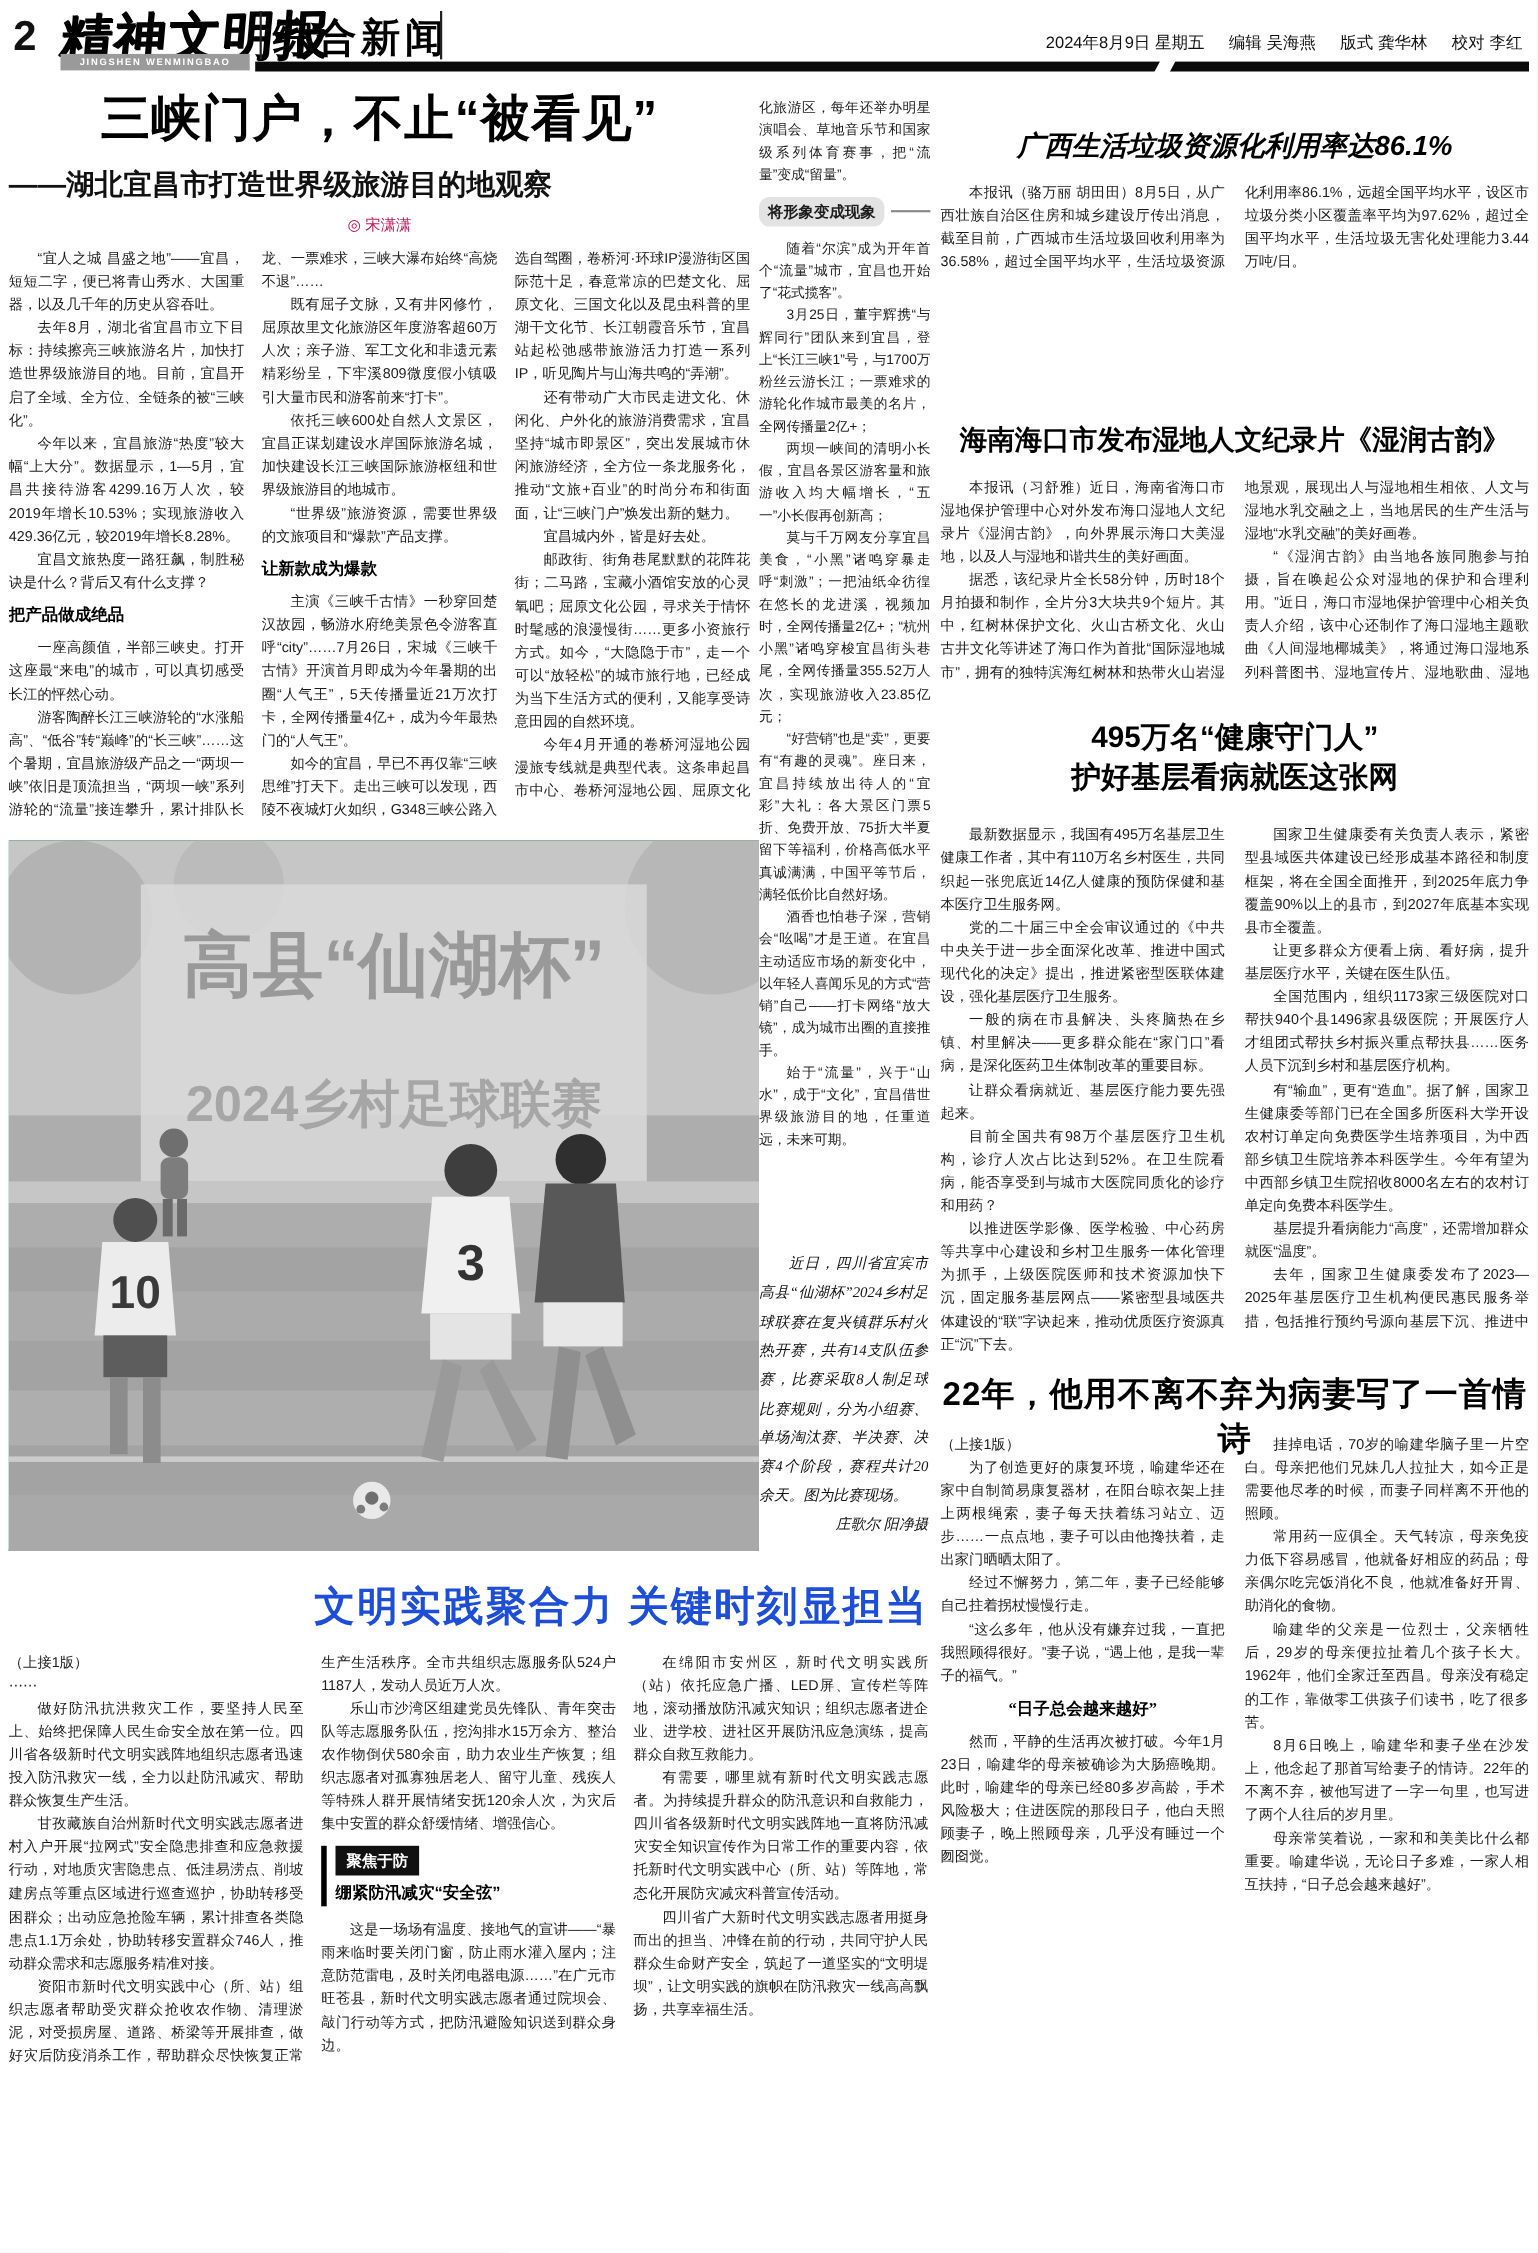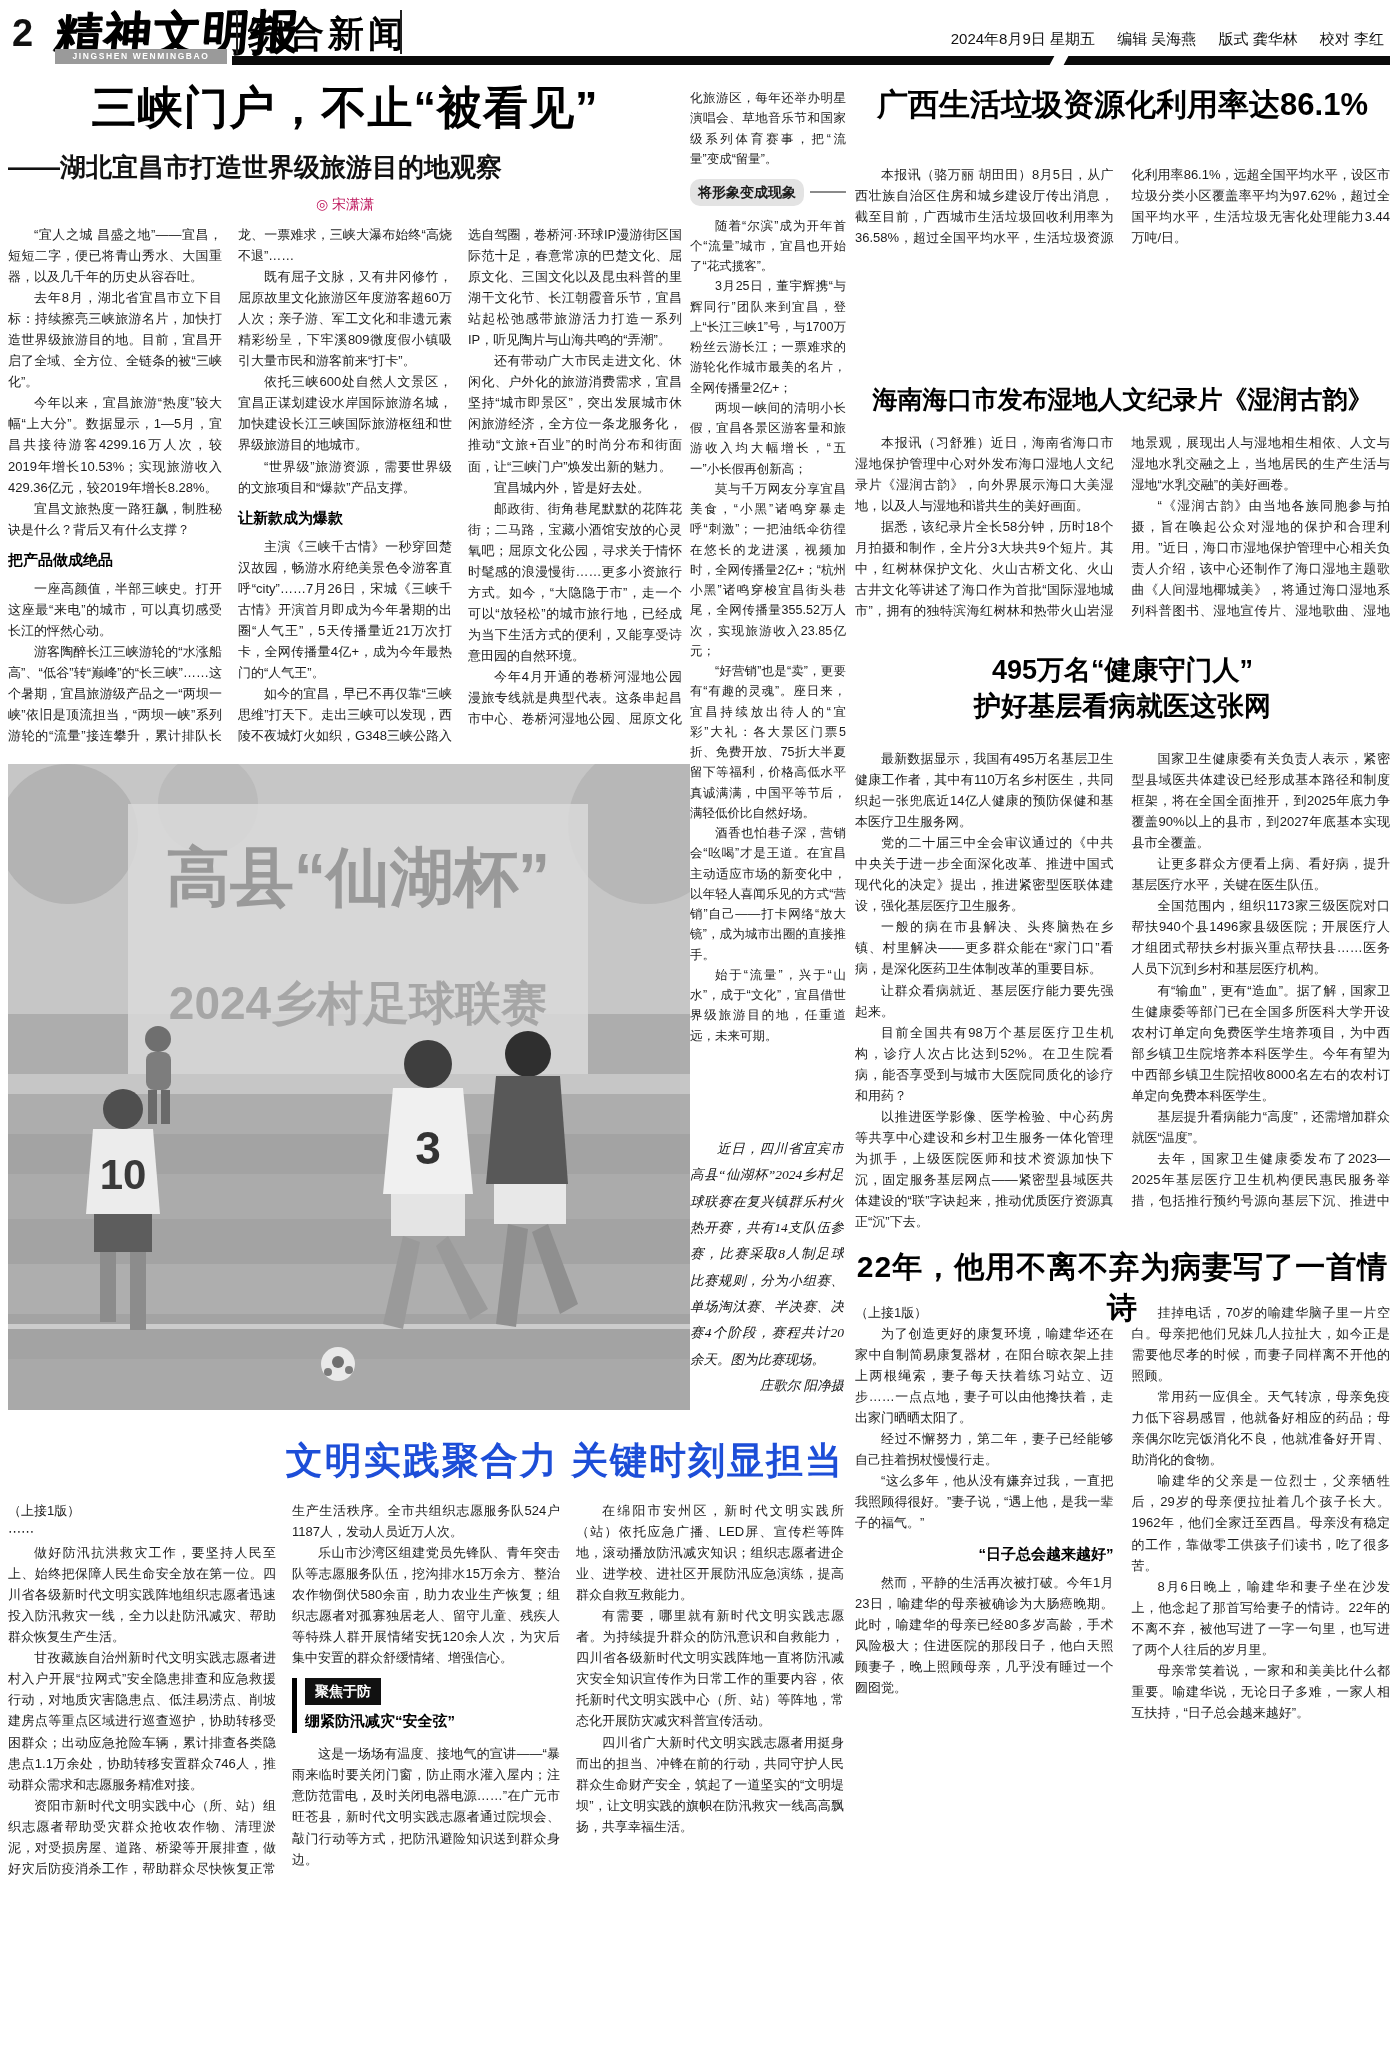--- a/index.html
+++ b/index.html
@@ -40,29 +40,29 @@
     font-size:26px; font-weight:600; color:#111; }
   .lead-byline { position:absolute; left:8px; top:196px; width:674px; text-align:center; font-size:14px; color:#be185d; }
   .lead-body { position:absolute; left:8px; top:224px; width:674px; height:534px; }
   
   .tail { position:absolute; left:690px; top:88px; width:156px; height:1040px; font-size:12.5px; }
   .tail-sub { display:flex; align-items:center; gap:6px; margin:10px 0; break-inside:avoid; }
   .tail-sub .pill { background:#e3e3e3; border-radius:10px; padding:2px 8px; font-weight:bold; font-size:14px; white-space:nowrap; }
   .tail-sub .rule { flex:1; height:2px; background:#8a8a8a; }
   
   .rt-head { position:absolute; left:855px; width:535px; text-align:center; font-weight:900; color:#000; }
-  .gx-head { top:84px; font-size:31px; }
+  .gx-head { top:116px; font-size:25px;font-style:italic; }
   .hn-head { top:383px; font-size:25px; }
   .jc-head { top:652px; font-size:27px; line-height:1.35; }
   .qs-head { top:1247px; font-size:30px; letter-spacing:1px; }
   .gx-body { position:absolute; left:855px; top:164px; width:535px; height:200px; }
   .hn-body { position:absolute; left:855px; top:432px; width:535px; height:210px; }
   .jc-body { position:absolute; left:855px; top:748px; width:535px; height:486px; }
   .qs-body { position:absolute; left:855px; top:1302px; width:535px; height:738px; }
-  .quote-sub { text-align:right; }
+  .quote-sub { text-align:center;font-family:Liberation Serif, serif; }
   
   .photo { position:absolute; left:8px; top:764px; width:682px; height:646px; background:#15803d; border-bottom:2px solid #555; }
   .caption { position:absolute; left:690px; top:1136px; width:154px; height:368px;
     font-size:13.5px; line-height:1.95; font-style:italic; text-align:justify; color:#111;
     font-family:"Liberation Serif","DejaVu Serif",serif; overflow:hidden; }
   .caption .credit { text-align:right; text-indent:0; font-style:italic; }
   .caption p { text-indent:2em; }
   
   .bt-title { position:absolute; left:8px; top:1436px; width:836px; text-align:right;
     font-size:37px; font-weight:900; color:#1d4ed8; letter-spacing:2px; }

